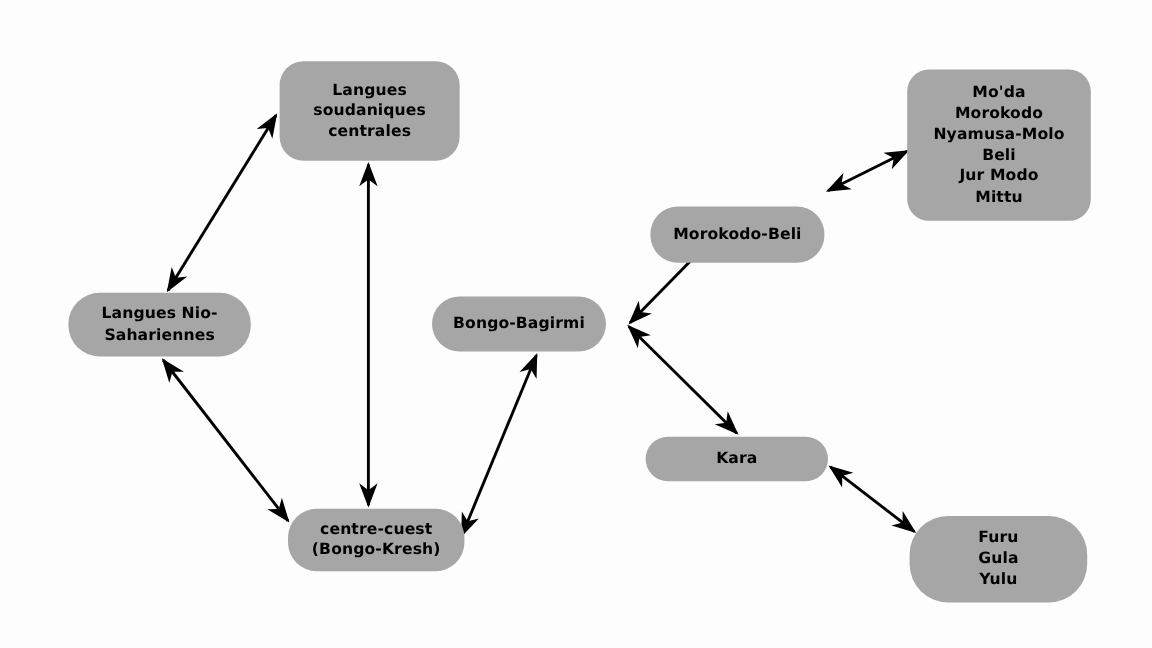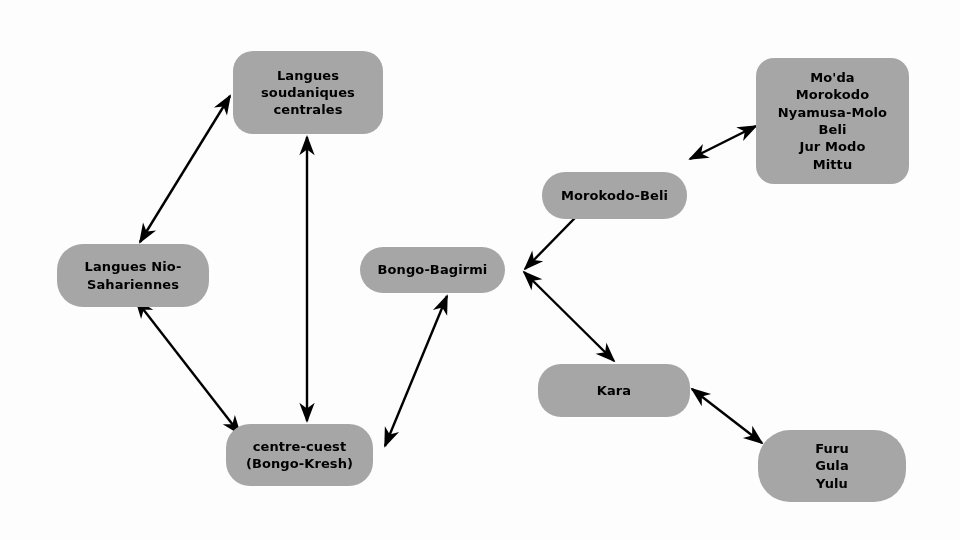--- a/index.html
+++ b/index.html
@@ -39,26 +39,26 @@
     letter-spacing: 0.1px;
     padding: 4px 8px;
     z-index: 2;
   }
   .node .lbl {
     white-space: pre-line;
     display: block;
   }
   
   #node-soudaniques-centrales { left: 233px; top: 51px;  width: 150px; height: 83px;  border-radius: 20px; }
-  #node-nio-sahariennes       { left: 57px;  top: 244px; width: 152px; height: 63px;  border-radius: 26px; }
-  #node-centre-cuest          { left: 226px; top: 424px; width: 147px; height: 62px;  border-radius: 24px; }
+  #node-nio-sahariennes       { left: 57px;  top: 244px; width: 152px; height: 53px;  border-radius: 26px; }
+  #node-centre-cuest          { left: 240px; top: 424px; width: 147px; height: 52px;  border-radius: 24px; }
   #node-bongo-bagirmi         { left: 360px; top: 247px; width: 145px; height: 46px;  border-radius: 23px; }
   #node-morokodo-beli         { left: 542px; top: 128px; width: 145px; height: 47px;  border-radius: 23px; margin-top: 44px; }
   #node-moda-list             { left: 756px; top: 58px;  width: 153px; height: 126px; border-radius: 18px; }
-  #node-kara                  { left: 538px; top: 364px; width: 152px; height: 53px;  border-radius: 23px; }
+  #node-kara                  { left: 538px; top: 364px; width: 152px; height: 37px;  border-radius: 23px; }
   #node-furu-list             { left: 758px; top: 430px; width: 148px; height: 72px;  border-radius: 32px; }
 </style>
 </head>
 <body>
 
 <div id="canvas">
 
   <svg id="edge-layer" viewBox="0 0 960 540" width="960" height="540" xmlns="http://www.w3.org/2000/svg">
     <defs>
       <marker id="ah-start" markerWidth="10" markerHeight="10" refX="8.2" refY="3.4" orient="auto-start-reverse" markerUnits="strokeWidth">

